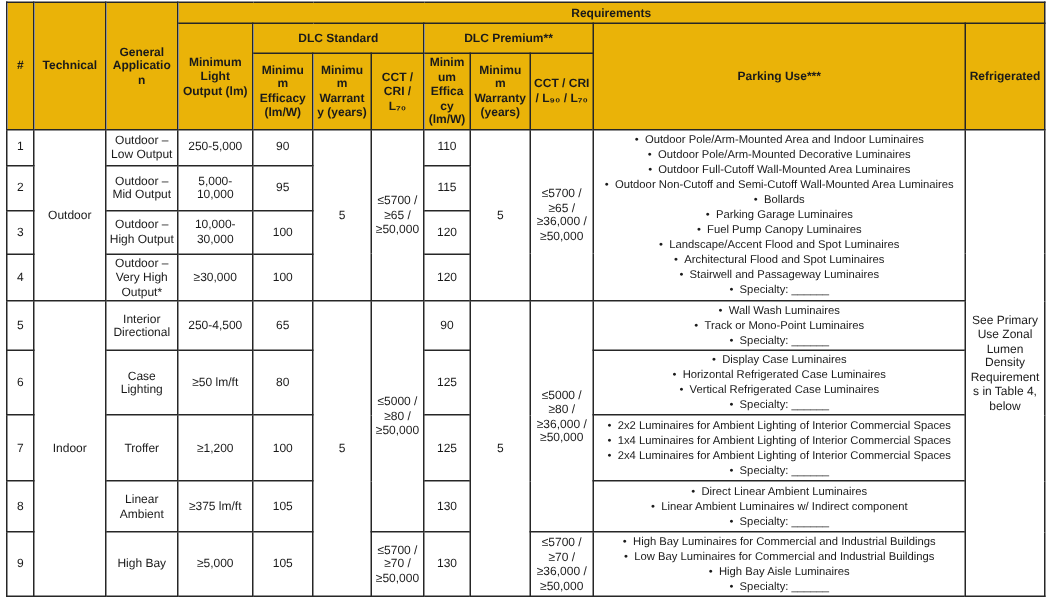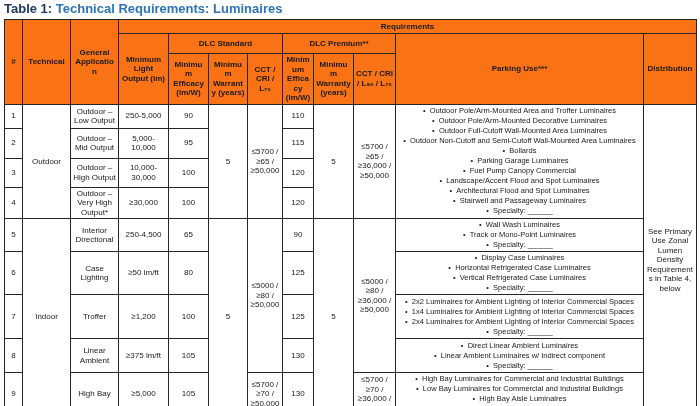--- a/index.html
+++ b/index.html
@@ -24,21 +24,21 @@
     border: 1px solid #262626;
     font-size: 8px;
     line-height: 9.5px;
     text-align: center;
     vertical-align: middle;
     padding: 1px 2px;
     overflow: hidden;
     word-wrap: break-word;
   }
   table.req thead th {
-    background: #f97316;
+    background: #eab308;
     font-weight: bold;
     color: #1a1a1a;
   }
   tr.hrow-a { height: 14px; }
   tr.hrow-b { height: 20px; }
   tr.hrow-c { height: 42px; }
   tr.r1 { height: 24px; }
   tr.r2 { height: 30px; }
   tr.r3 { height: 29px; }
   tr.r4 { height: 30px; }
@@ -60,24 +60,20 @@
   }
   ul.pu-list li::before { content: "\2022\00a0\00a0"; }
   td.dist { font-size: 7.5px; line-height: 10.5px; }
   td.cct { font-size: 7.5px; }
   td.num-cell, td.val-cell { font-size: 8px; }
 </style>
 </head>
 <body>
 
 <div class="page">
-  <div class="title">
-    <span class="title-prefix">Table 1:</span>
-    <span class="title-text">Technical Requirements: Luminaires</span>
-  </div>
 
   <table class="req">
     <colgroup>
       <col style="width:18px">
         <col style="width:48px">
         <col style="width:48px">
         <col style="width:50px">
       <col style="width:40px">
         <col style="width:39px">
         <col style="width:35px">
@@ -92,21 +88,21 @@
         <th rowspan="3">#</th>
         <th rowspan="3">Technical</th>
         <th rowspan="3">General Application</th>
         <th colspan="9">Requirements</th>
       </tr>
       <tr class="hrow-b">
         <th rowspan="2">Minimum Light Output (lm)</th>
         <th colspan="3">DLC Standard</th>
         <th colspan="3">DLC Premium**</th>
         <th rowspan="2">Parking Use***</th>
-        <th rowspan="2">Distribution</th>
+        <th rowspan="2">Refrigerated</th>
       </tr>
       <tr class="hrow-c">
         <th>Minimum Efficacy (lm/W)</th>
         <th>Minimum Warranty (years)</th>
         <th>CCT / CRI / L₇₀</th>
         <th>Minimum Efficacy (lm/W)</th>
         <th>Minimum Warranty (years)</th>
         <th>CCT / CRI / L₉₀ / L₇₀</th>
       </tr>
     </thead>
@@ -117,27 +113,27 @@
         <td>Outdoor – Low Output</td>
         <td class="val-cell">250-5,000</td>
         <td class="val-cell">90</td>
         <td rowspan="4" class="val-cell">5</td>
         <td rowspan="4" class="cct">≤5700 / ≥65 / ≥50,000</td>
         <td class="val-cell">110</td>
         <td rowspan="4" class="val-cell">5</td>
         <td rowspan="4" class="cct">≤5700 / ≥65 / ≥36,000 / ≥50,000</td>
         <td rowspan="4" class="pu">
           <ul class="pu-list">
-              <li>Outdoor Pole/Arm-Mounted Area and Troffer Luminaires</li>
+              <li>Outdoor Pole/Arm-Mounted Area and Indoor Luminaires</li>
               <li>Outdoor Pole/Arm-Mounted Decorative Luminaires</li>
               <li>Outdoor Full-Cutoff Wall-Mounted Area Luminaires</li>
               <li>Outdoor Non-Cutoff and Semi-Cutoff Wall-Mounted Area Luminaires</li>
               <li>Bollards</li>
               <li>Parking Garage Luminaires</li>
-              <li>Fuel Pump Canopy Commercial</li>
+              <li>Fuel Pump Canopy Luminaires</li>
               <li>Landscape/Accent Flood and Spot Luminaires</li>
               <li>Architectural Flood and Spot Luminaires</li>
               <li>Stairwell and Passageway Luminaires</li>
               <li>Specialty: ______</li>
             </ul>
         </td>
         <td rowspan="9" class="dist">See Primary Use Zonal Lumen Density Requirements in Table 4, below</td>
       </tr>
       <tr class="r2">
         <td class="num-cell">2</td>

